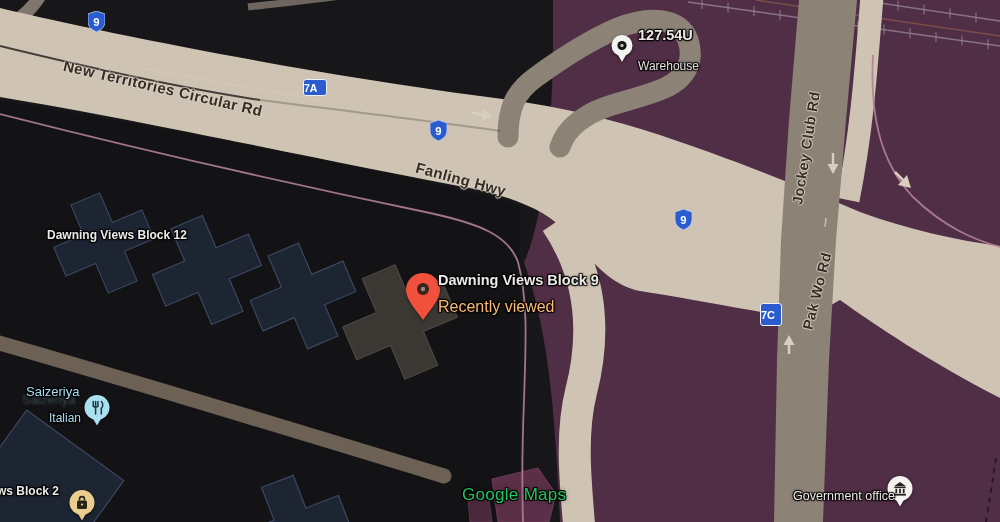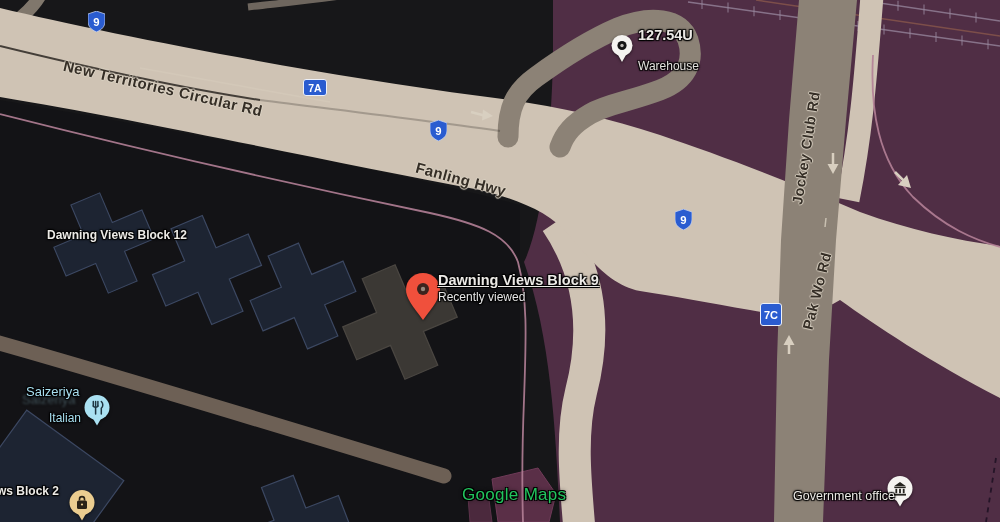--- a/index.html
+++ b/index.html
@@ -9,28 +9,28 @@
   .ovl{position:absolute;white-space:nowrap;}
   
   .roadlbl{font-weight:bold;color:#352e26;letter-spacing:.4px;
     text-shadow:1px 0 1px rgba(222,214,200,.85),-1px 0 1px rgba(222,214,200,.85),
                 0 1px 1px rgba(222,214,200,.85),0 -1px 1px rgba(222,214,200,.85);}
   .vlbl{transform-origin:center;}
   
   .placelbl{color:#eceae6;
     text-shadow:1px 1px 1px rgba(0,0,0,.9),-1px -1px 1px rgba(0,0,0,.9),
                 1px -1px 1px rgba(0,0,0,.9),-1px 1px 1px rgba(0,0,0,.9),0 0 3px rgba(0,0,0,.8);}
-  .b16{font-size:14.5px;font-weight:bold;text-decoration:underline;}
+  .b16{font-size:14.5px;font-weight:bold;}
   .r12{font-size:12px;font-weight:700;}
   .gold{color:#ecca82;font-weight:bold;font-size:14.5px;line-height:15px;}
   .blue{color:#a8dff0;}
   .ghost{opacity:.30;filter:blur(1px);}
   .shieldbox{position:absolute;}
   .rectbadge{position:absolute;background:#2a5cd0;border:1.5px solid #edf1fa;border-radius:3px;
-    color:#fff;font-size:10.5px;font-weight:bold;display:flex;align-items:center;justify-content:center;
+    color:#fff;font-size:10.5px;font-weight:bold;display:flex;align-items:center;justify-content:flex-start;
     box-sizing:border-box;}
   .pin{position:absolute;filter:drop-shadow(0 1px 1.5px rgba(0,0,0,.55));}
   .watermark{font-size:17px;font-weight:500;color:#22c55e;letter-spacing:.3px;
     text-shadow:1px 1px 0 #000,-1px -1px 0 #000,1px -1px 0 #000,-1px 1px 0 #000,0 0 4px #000;}
 </style>
 </head>
 <body>
 
 <div class="map">
 
@@ -151,21 +151,21 @@
     <div class="placelbl" style="font-size:12px;color:#e3e1dd;margin-top:16px">Warehouse</div>
   </div>
 
   <svg class="pin" style="left:405px;top:272px" width="36" height="50" viewBox="0 0 36 50">
     <path d="M18 1 C27.4 1 35 8.4 35 17.6 C35 26 29 33.8 18 48 C7 33.8 1 26 1 17.6 C1 8.4 8.6 1 18 1 Z" fill="#f0503c"></path>
     <circle cx="18" cy="17" r="6" fill="#3c231d"></circle>
     <circle cx="18" cy="17" r="2.2" fill="#95887e"></circle>
   </svg>
   <div class="ovl" style="left:438px;top:272px">
     <div class="placelbl b16">Dawning Views Block 9</div>
-    <div class="placelbl" style="font-size:12px;color:#e5e5e5;margin-top:2px">Recently viewed</div>
+    <div class="placelbl" style="font-size:16px;color:#fdba74;margin-top:10px">Recently viewed</div>
   </div>
 
   <div class="ovl placelbl r12" style="left:47px;top:228px">Dawning Views Block 12</div>
 
   <div class="ovl placelbl blue ghost" style="left:22px;top:392px;font-size:13px;font-weight:500">Saizeriya</div>
   <div class="ovl placelbl blue" style="left:26px;top:384px;font-size:13px;font-weight:500">Saizeriya</div>
   <div class="ovl placelbl blue" style="left:49px;top:411px;font-size:12px">Italian</div>
   <svg class="pin" style="left:83px;top:394px" width="28" height="34" viewBox="0 0 28 34">
     <path d="M9 23 L14 31.5 L19 23 Z" fill="#aae1f2"></path>
     <circle cx="14" cy="13.5" r="12.5" fill="#aae1f2"></circle>

